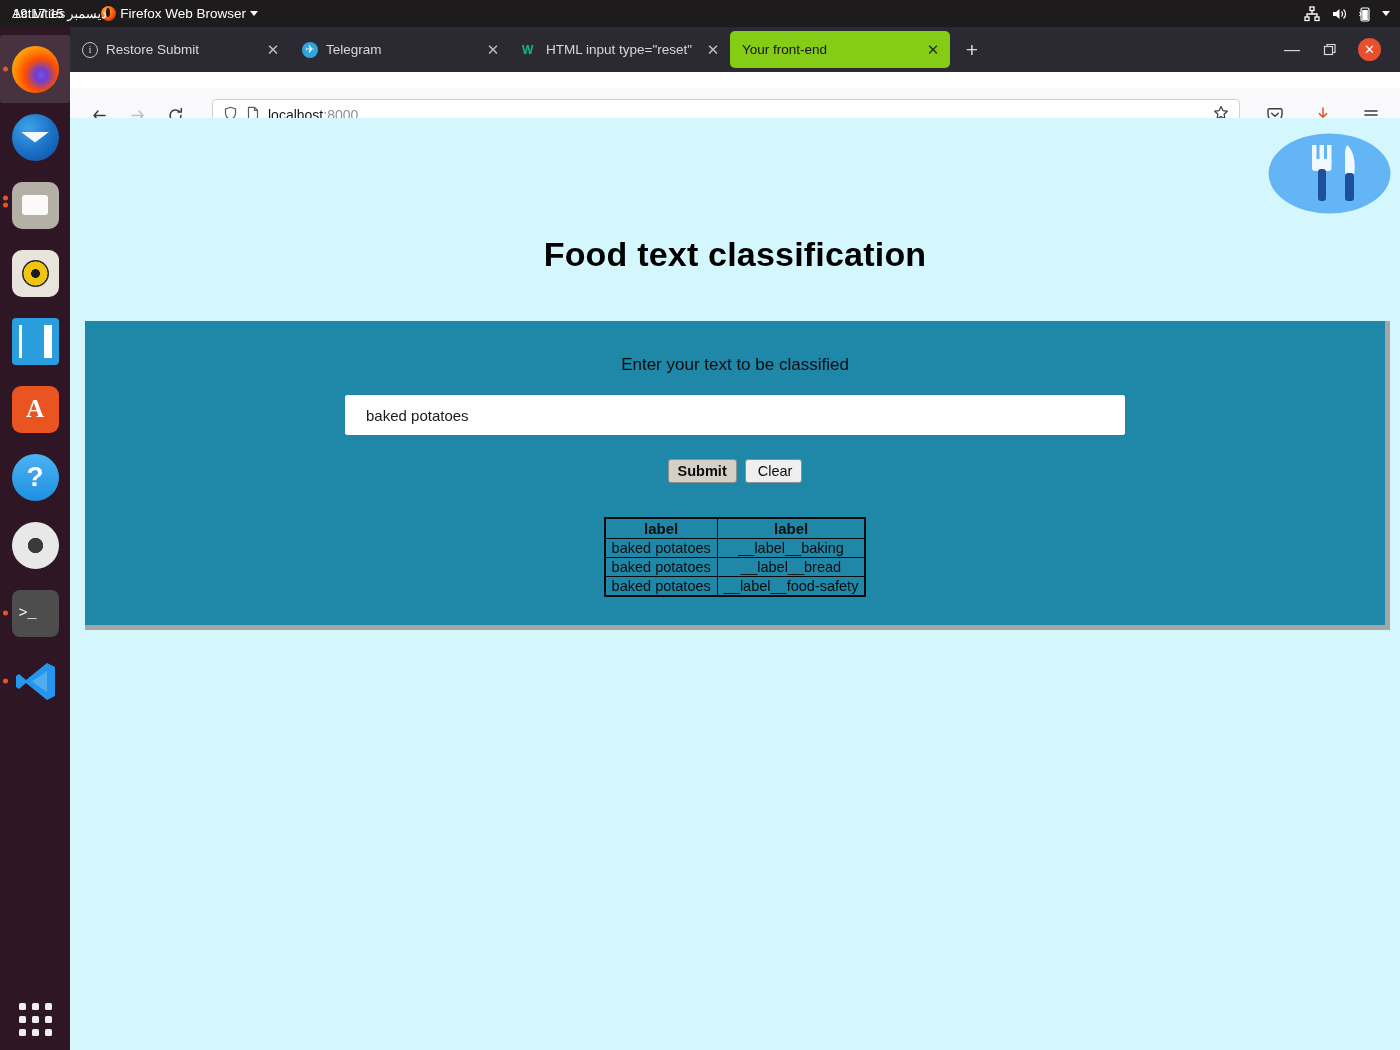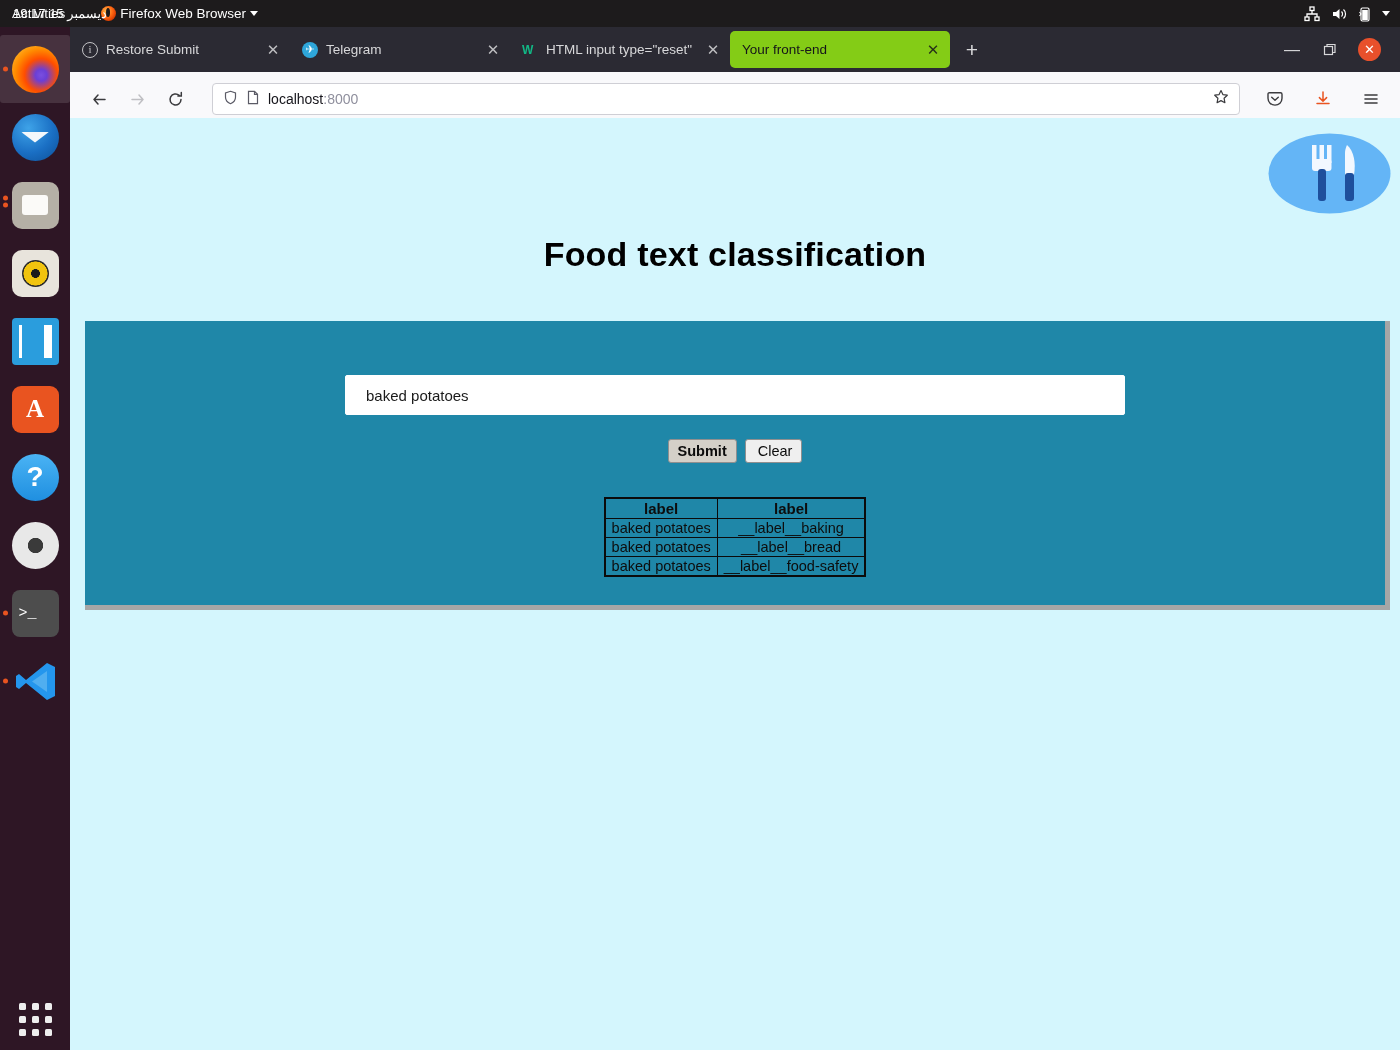--- a/index.html
+++ b/index.html
@@ -192,21 +192,21 @@
   .wc { width: 20px; height: 20px; display:flex;align-items:center;justify-content:center; color:#d8d8da; }
   .wc-close {
     width: 23px; height: 23px; border-radius: 50%; background: #e8502b; color:#fff;
     font-size: 13px;
   }
 
   
   #navbar {
     height: 55px; background: #f9f9fb;
     display: flex; align-items: center; padding: 0 12px;
-    gap: 4px; border-bottom: 1px solid #e2e2e5;
+    gap: 4px; border-bottom: 1px solid #e2e2e5; margin-top: 16px;
   }
   .navbtn {
     width: 34px; height: 34px; display:flex;align-items:center;justify-content:center;
     color: #3b3b3e; border-radius: 4px;
   }
   .navbtn.disabled { color: #bfbfc3; }
   #urlbar {
     flex: 1; height: 32px; margin: 0 8px 0 16px;
     background: #ffffff; border: 1px solid #cfcfd5; border-radius: 4px;
     display: flex; align-items: center; gap: 8px; padding: 0 10px;
@@ -500,20 +500,21 @@
         <rect x="50" y="38" width="8" height="32" rx="3" fill="#1e4f9c"></rect>
 
         <path d="M79 14c7 6 9 18 7 30h-9V22c0-3 1-6 2-8z" fill="#f2f8ff"></path>
         <rect x="77" y="42" width="9" height="28" rx="3" fill="#1e4f9c"></rect>
       </svg>
     </div>
 
     <h1 id="page-title">Food text classification</h1>
 
     <div id="panel">
+      <div id="form-label">Enter your text to be classified</div>
 
       <input id="text-input" type="text" value="baked potatoes" style="">
 
       <div id="buttons">
         <button class="btn btn-submit">Submit</button>
         <button class="btn btn-clear">Clear</button>
       </div>
 
       <table id="results">
         <thead>

